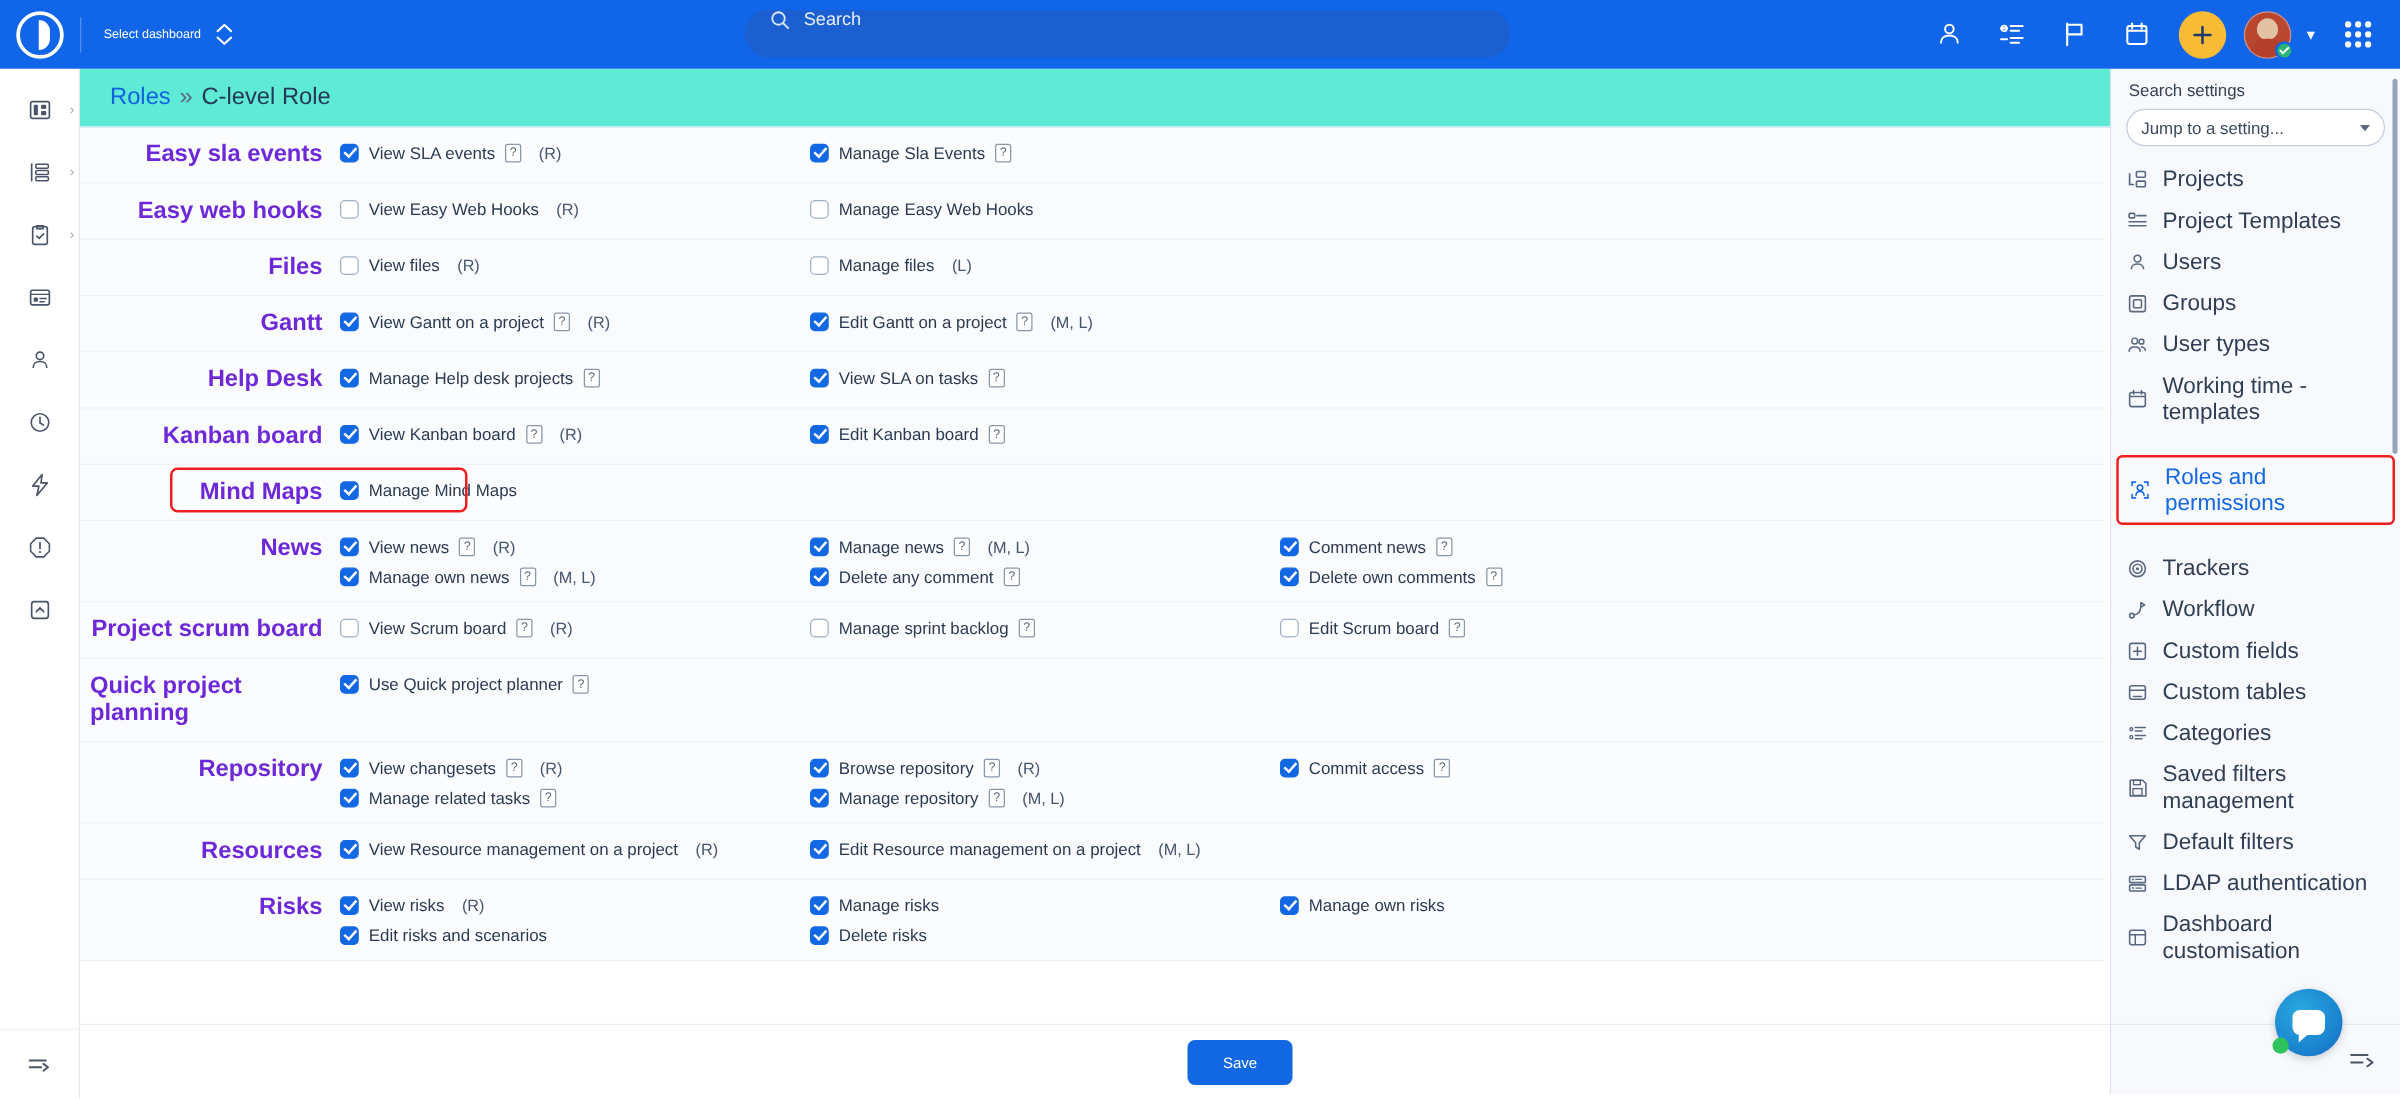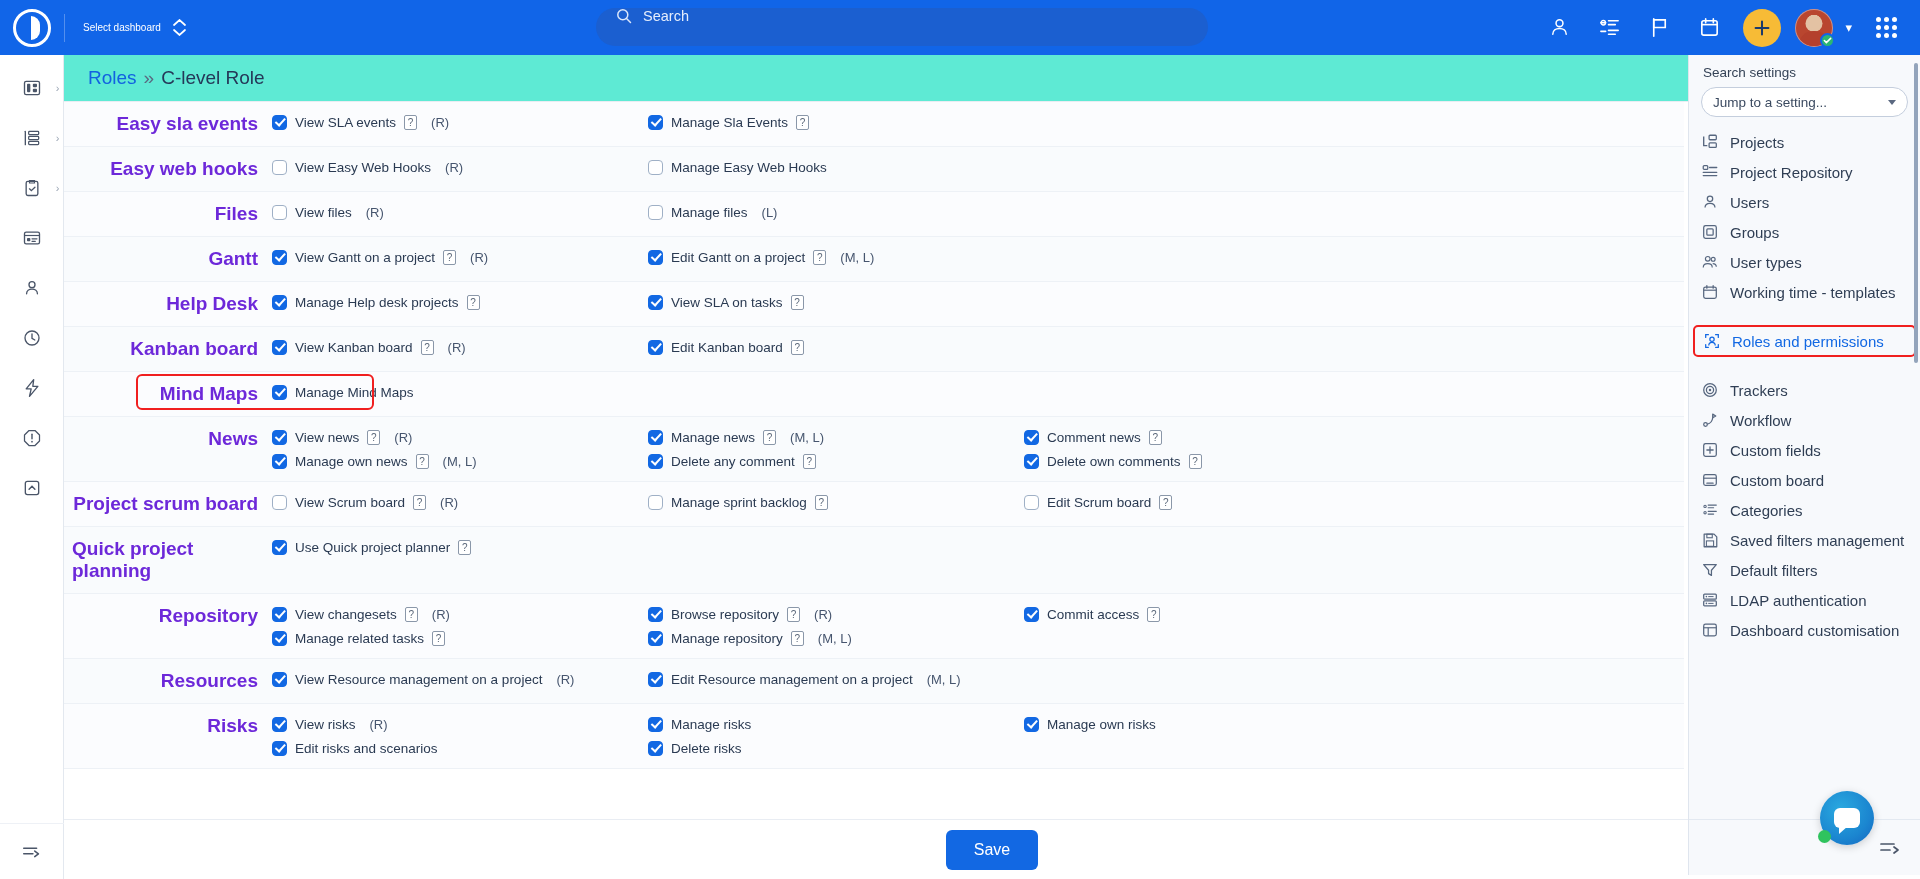--- a/index.html
+++ b/index.html
@@ -160,42 +160,42 @@
   .flag { color:#46556e; font-size:13px; margin-left: 6px; }
 
   .save-bar {
     position:absolute; left:0; right:0; bottom:0; height: 60px;
     background:#fff; border-top:1px solid #e9edf3;
     display:flex; align-items:center; justify-content:center;
     z-index: 25;
   }
   .save-btn{
     background:#1268e3; color:#fff; border:none; border-radius:6px;
-    padding: 11px 28px; font-size:16px; cursor:pointer;
+    padding: 11px 28px; font-size:12px; cursor:pointer;
     font-family:"Liberation Sans", sans-serif;
   }
 
   
   .settings-panel {
     position:absolute; right:0; top:55px; width: 232px; bottom: 4px;
     background:#f7f9fc; border-left:1px solid #dfe5ee;
     z-index: 30; display:flex; flex-direction:column;
   }
   .sp-scroll { flex:1; overflow:hidden; padding: 10px 0 0 0; position:relative; }
   .sp-title { font-size:13.5px; color:#344256; padding: 0 14px 7px 14px; }
   .sp-select {
     margin: 0 12px 10px 12px; height: 30px; border:1px solid #c4cedd;
     border-radius: 15px; background:#fff; display:flex;align-items:center;
     justify-content:space-between; padding: 0 11px; cursor:pointer;
   }
   .sp-select span{ font-size:13.5px; color:#3b4a60;}
   .sp-caret{ width:0;height:0;border-left:4.5px solid transparent;border-right:4.5px solid transparent;border-top:5.5px solid #5a6880;}
   .sp-item {
     display:flex; align-items:center; gap:11px;
-    padding: 6px 12px; cursor:pointer; font-size: 15px; color:#2f3e54;
+    padding: 6px 12px; cursor:pointer; font-size: 18px; color:#2f3e54;
     min-height: 29px;
   }
   .sp-item .sp-ico{ width:18px; min-width:18px; display:flex;align-items:center;justify-content:center;color:#57677f;}
   .sp-item.active { color:#1268e3; }
   .sp-item.active .sp-ico{ color:#1268e3; }
   .sp-item.active-box{
     border:2px solid #f01f1f; border-radius:5px; margin: 18px 4px; padding: 5px 8px;
   }
   .sp-scrollbar{
     position:absolute; right:2px; top:8px; width:4px; height: 300px;
@@ -733,21 +733,21 @@
           </span>
           <span>Projects</span>
         </div>
         <div class="sp-item">
           <span class="sp-ico">
             <svg width="18" height="18" viewBox="0 0 20 20">
               <rect x="2.5" y="3" width="5" height="4" rx="1" stroke="currentColor" stroke-width="1.4" fill="none"></rect>
               <path d="M9.5 5h8M2.5 10.5h15M2.5 14h15" stroke="currentColor" stroke-width="1.4" stroke-linecap="round"></path>
             </svg>
           </span>
-          <span>Project Repository</span>
+          <span>Project Templates</span>
         </div>
         <div class="sp-item">
           <span class="sp-ico">
             <svg width="18" height="18" viewBox="0 0 20 20">
               <circle cx="10" cy="6.5" r="3" stroke="currentColor" stroke-width="1.4" fill="none"></circle>
               <path d="M4.5 16c0-3 2.5-4.6 5.5-4.6S15.5 13 15.5 16" stroke="currentColor" stroke-width="1.4" fill="none"></path>
             </svg>
           </span>
           <span>Users</span>
         </div>
@@ -821,21 +821,21 @@
           <span>Custom fields</span>
         </div>
         <div class="sp-item">
           <span class="sp-ico">
             <svg width="18" height="18" viewBox="0 0 20 20">
               <rect x="3" y="4" width="14" height="12" rx="2" stroke="currentColor" stroke-width="1.4" fill="none"></rect>
               <path d="M3 8h14" stroke="currentColor" stroke-width="1.3"></path>
               <path d="M6.5 13.5h7" stroke="currentColor" stroke-width="1.3" stroke-linecap="round"></path>
             </svg>
           </span>
-          <span>Custom board</span>
+          <span>Custom tables</span>
         </div>
         <div class="sp-item">
           <span class="sp-ico">
             <svg width="18" height="18" viewBox="0 0 20 20">
               <circle cx="4.5" cy="6" r="1.3" stroke="currentColor" stroke-width="1.2" fill="none"></circle>
               <circle cx="4.5" cy="13" r="1.3" stroke="currentColor" stroke-width="1.2" fill="none"></circle>
               <path d="M8 4.5h9M8 7.5h6M8 11.5h9M8 14.5h6" stroke="currentColor" stroke-width="1.3" stroke-linecap="round"></path>
             </svg>
           </span>
           <span>Categories</span>

